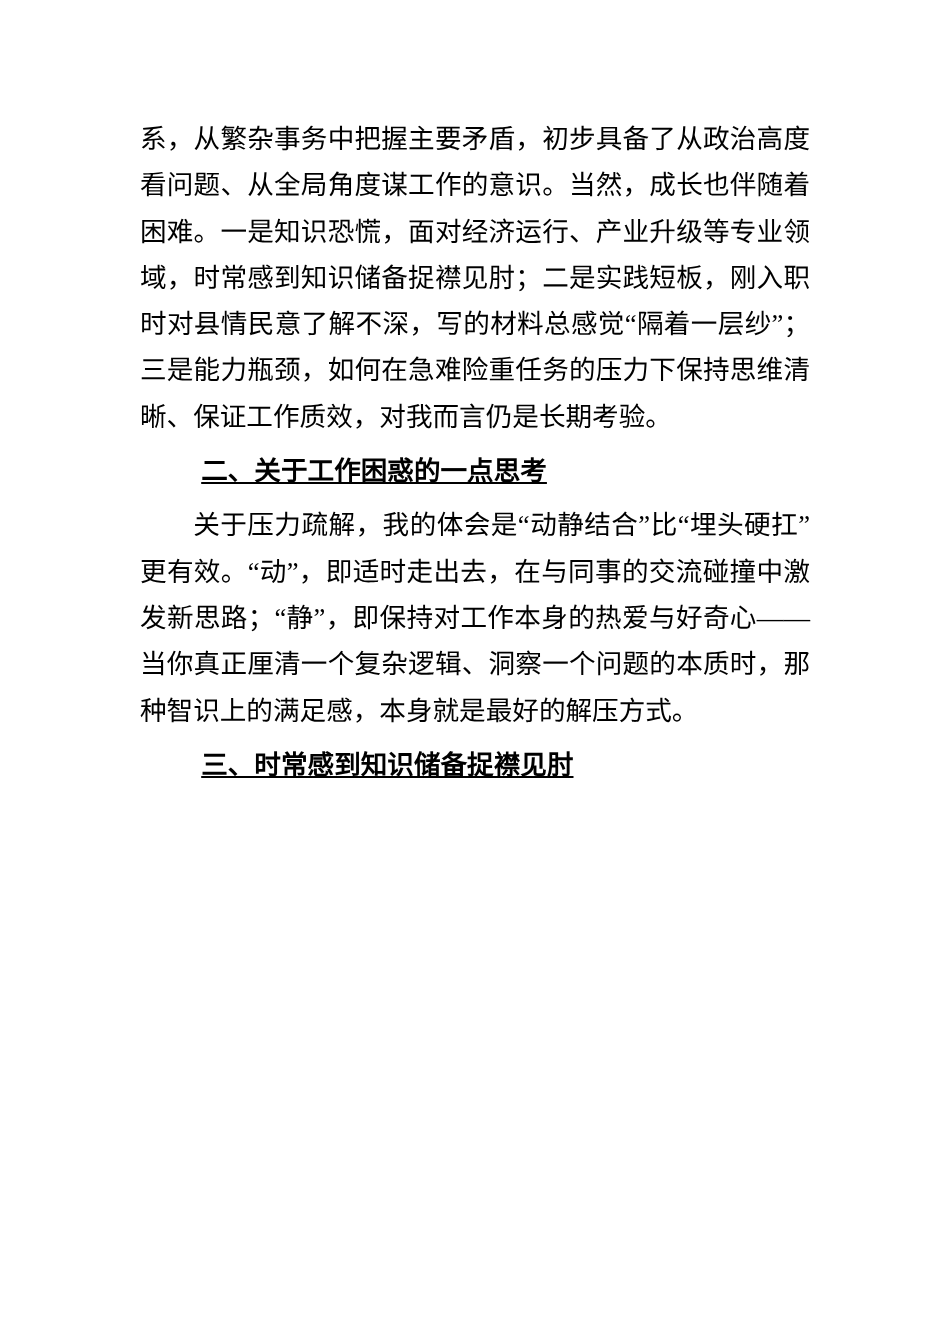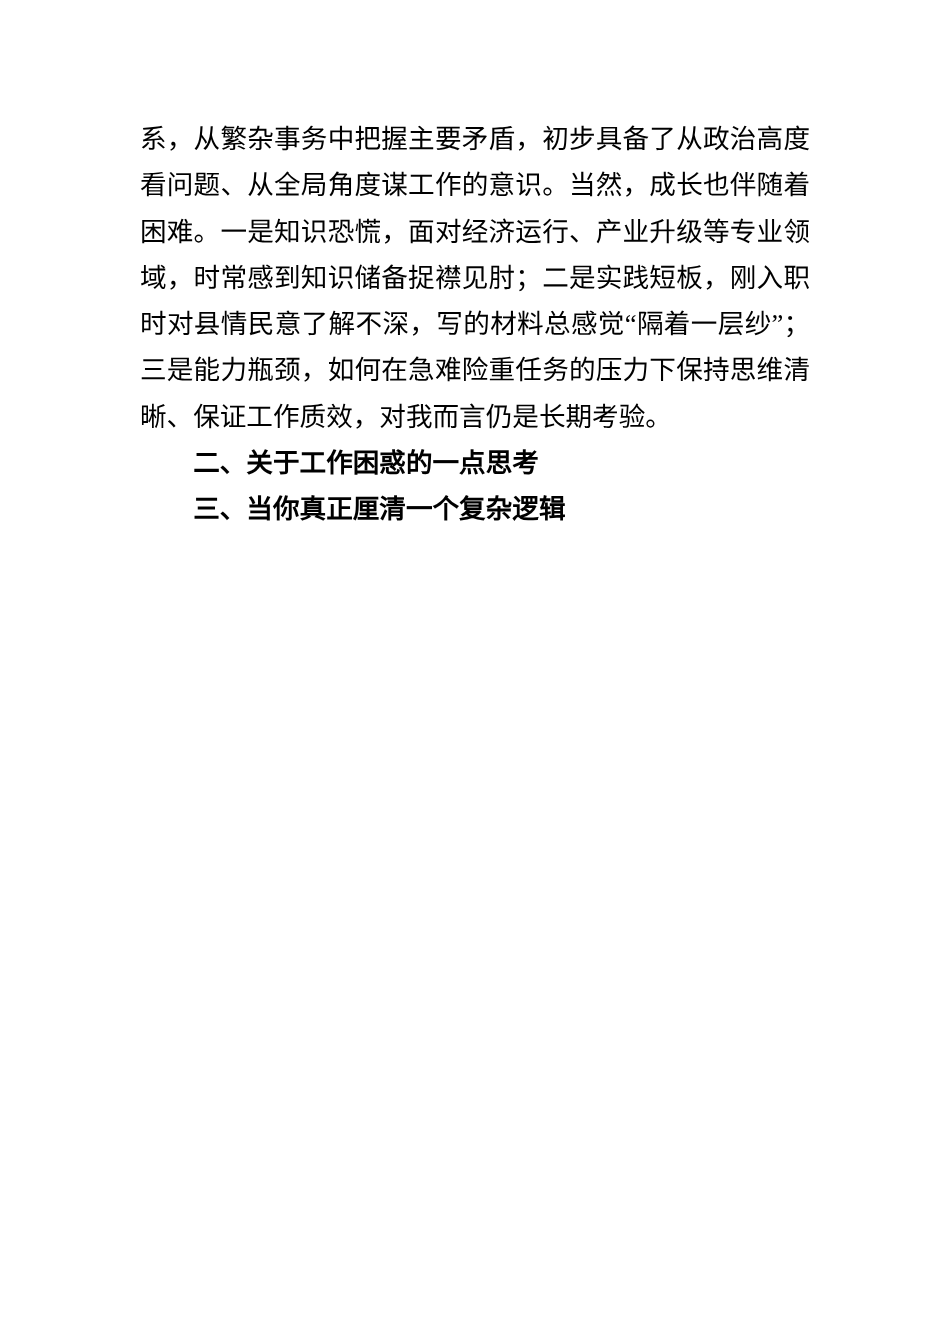--- a/index.html
+++ b/index.html
@@ -29,31 +29,33 @@
   }
   .para {
     margin: 0;
     padding: 0;
     text-indent: 2em;
   }
   .para.no-indent {
     text-indent: 0;
   }
   .heading {
-    margin: 0;
+    margin: 8px;
     padding: 0;
     font-size: inherit;
     line-height: inherit;
     text-indent: 2em;
     font-weight: 700;
     font-family: "Liberation Sans", "DejaVu Sans", sans-serif;
+    text-decoration: underline;
   }
 </style>
 </head>
 <body>
 
 <div class="page">
   <div class="content">
     <p class="para no-indent">系，从繁杂事务中把握主要矛盾，初步具备了从政治高度看问题、从全局角度谋工作的意识。当然，成长也伴随着困难。一是知识恐慌，面对经济运行、产业升级等专业领域，时常感到知识储备捉襟见肘；二是实践短板，刚入职时对县情民意了解不深，写的材料总感觉“隔着一层纱”；三是能力瓶颈，如何在急难险重任务的压力下保持思维清晰、保证工作质效，对我而言仍是长期考验。</p>
     <h2 class="heading">二、关于工作困惑的一点思考</h2>
-    <h2 class="heading">三、当你真正厘清一个复杂逻辑</h2>
+    <p class="para">关于压力疏解，我的体会是“动静结合”比“埋头硬扛”更有效。“动”，即适时走出去，在与同事的交流碰撞中激发新思路；“静”，即保持对工作本身的热爱与好奇心——当你真正厘清一个复杂逻辑、洞察一个问题的本质时，那种智识上的满足感，本身就是最好的解压方式。</p>
+    <h2 class="heading">三、时常感到知识储备捉襟见肘</h2>
   </div>
 </div>
 
 </body></html>

